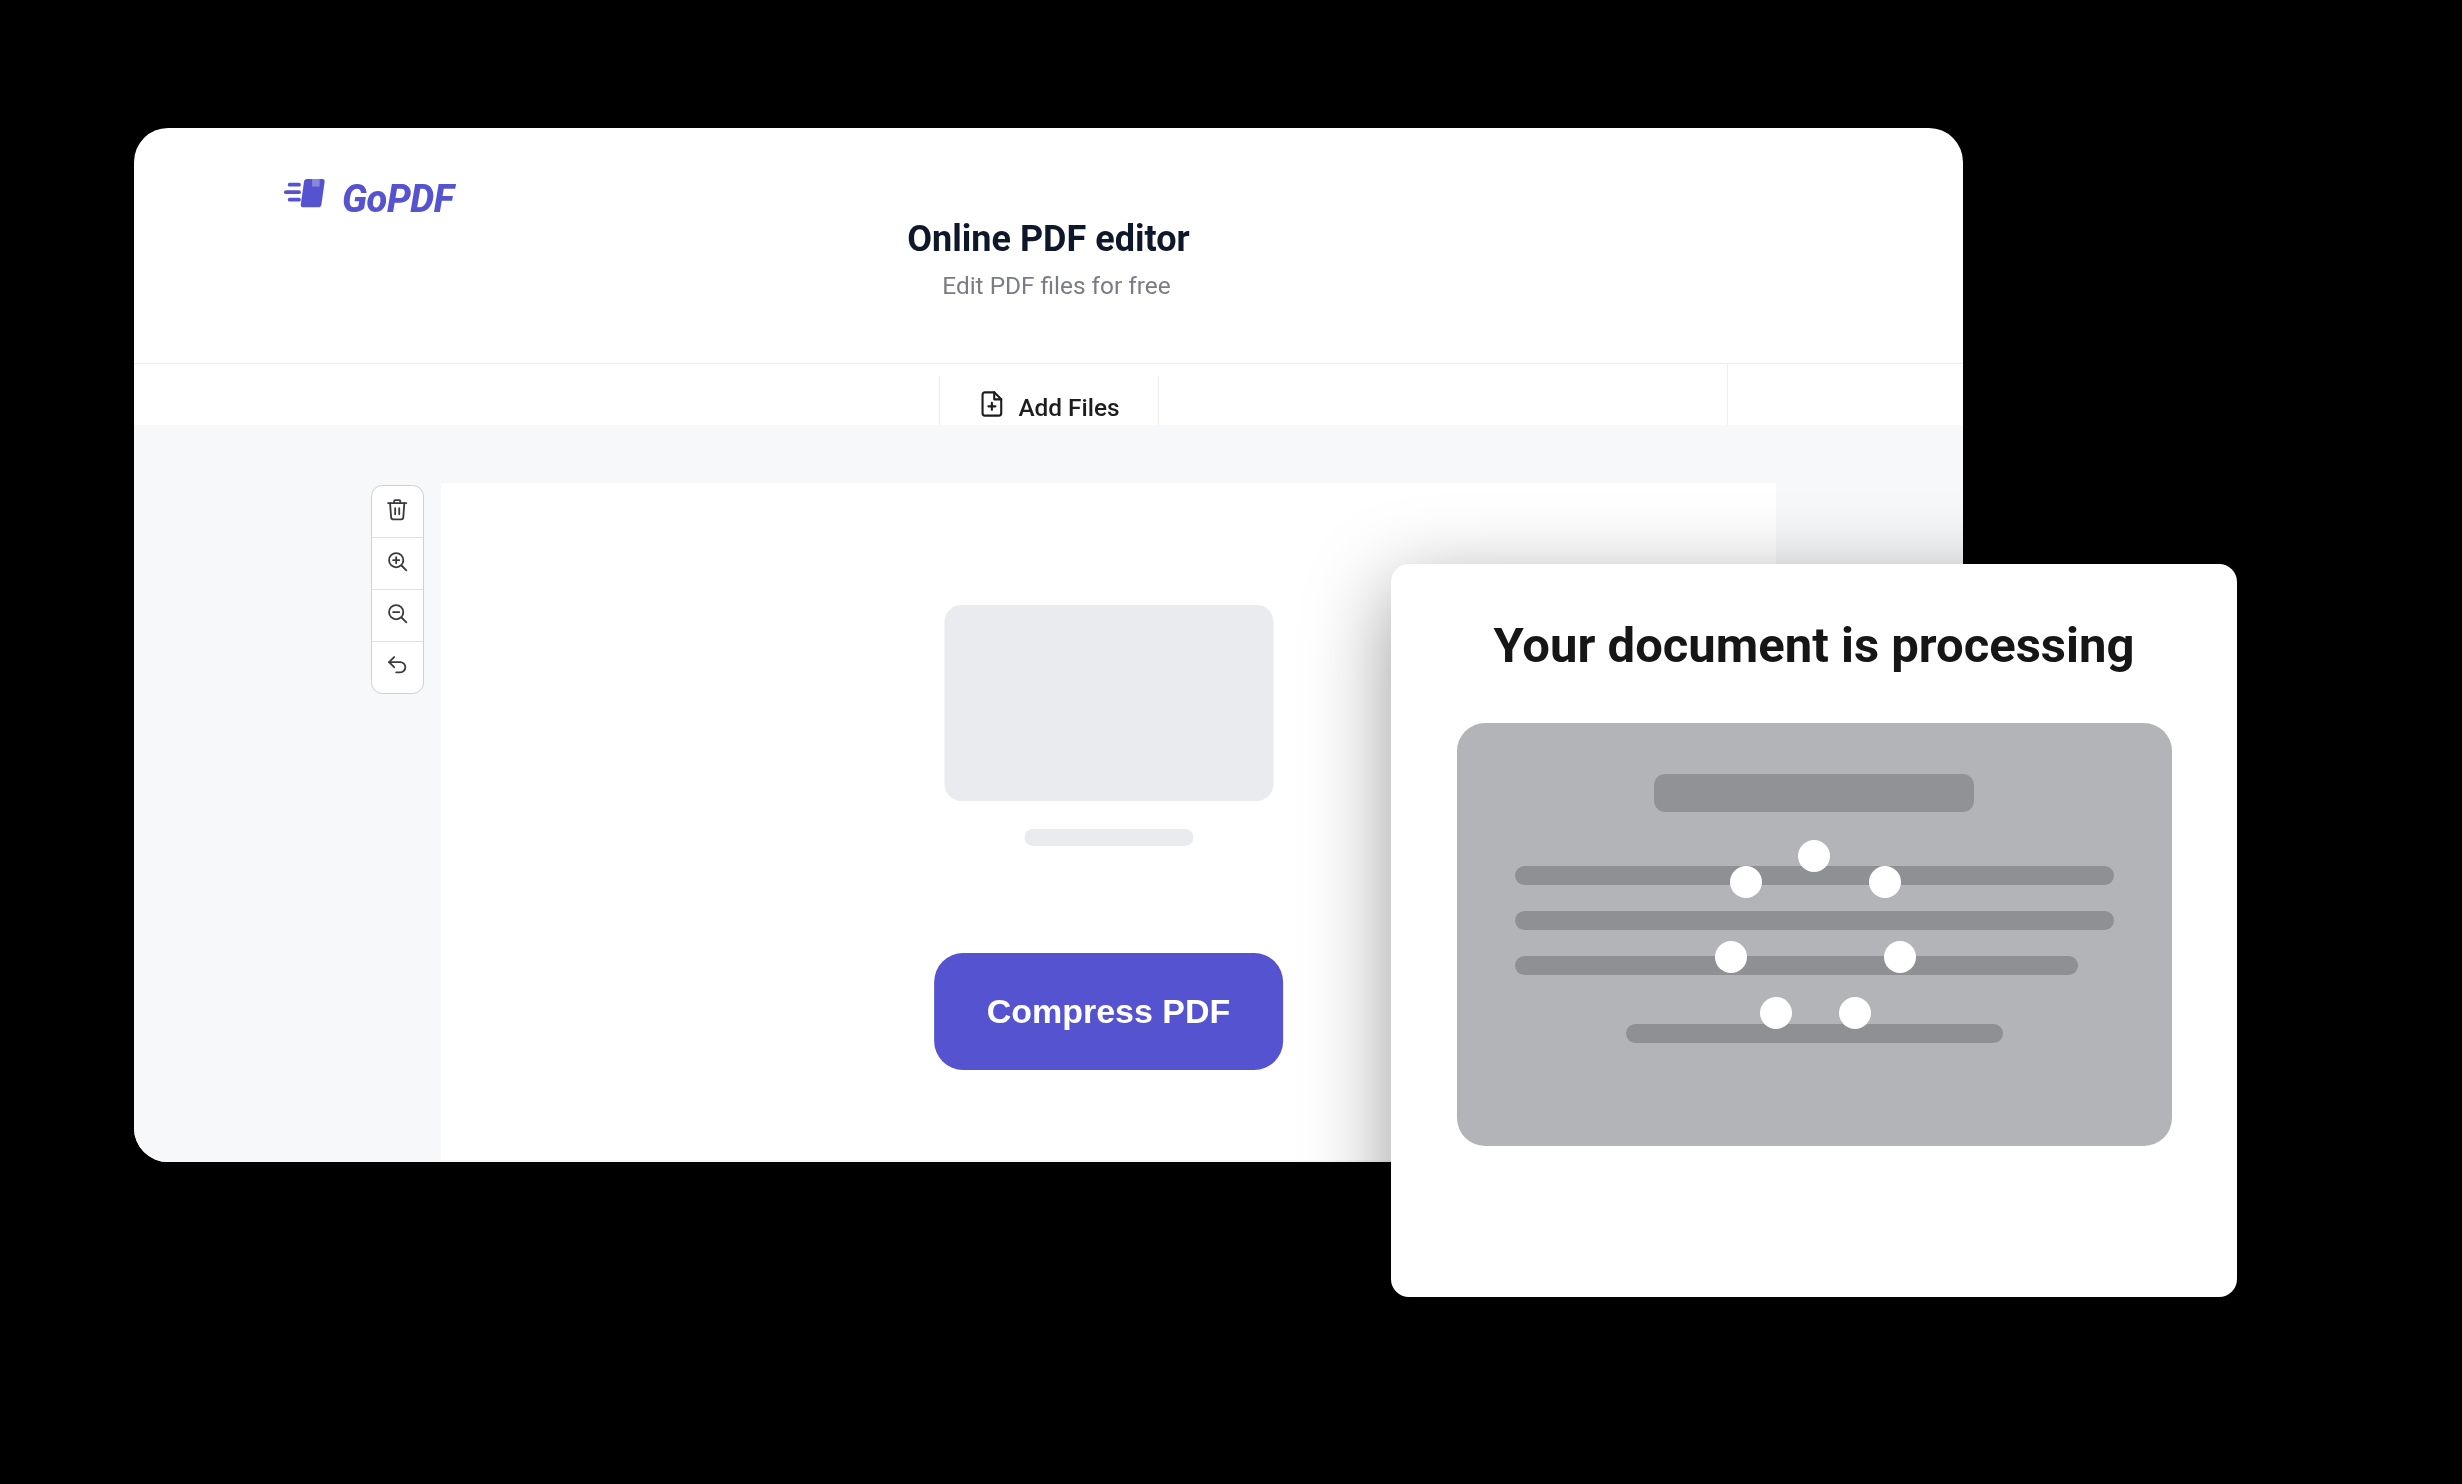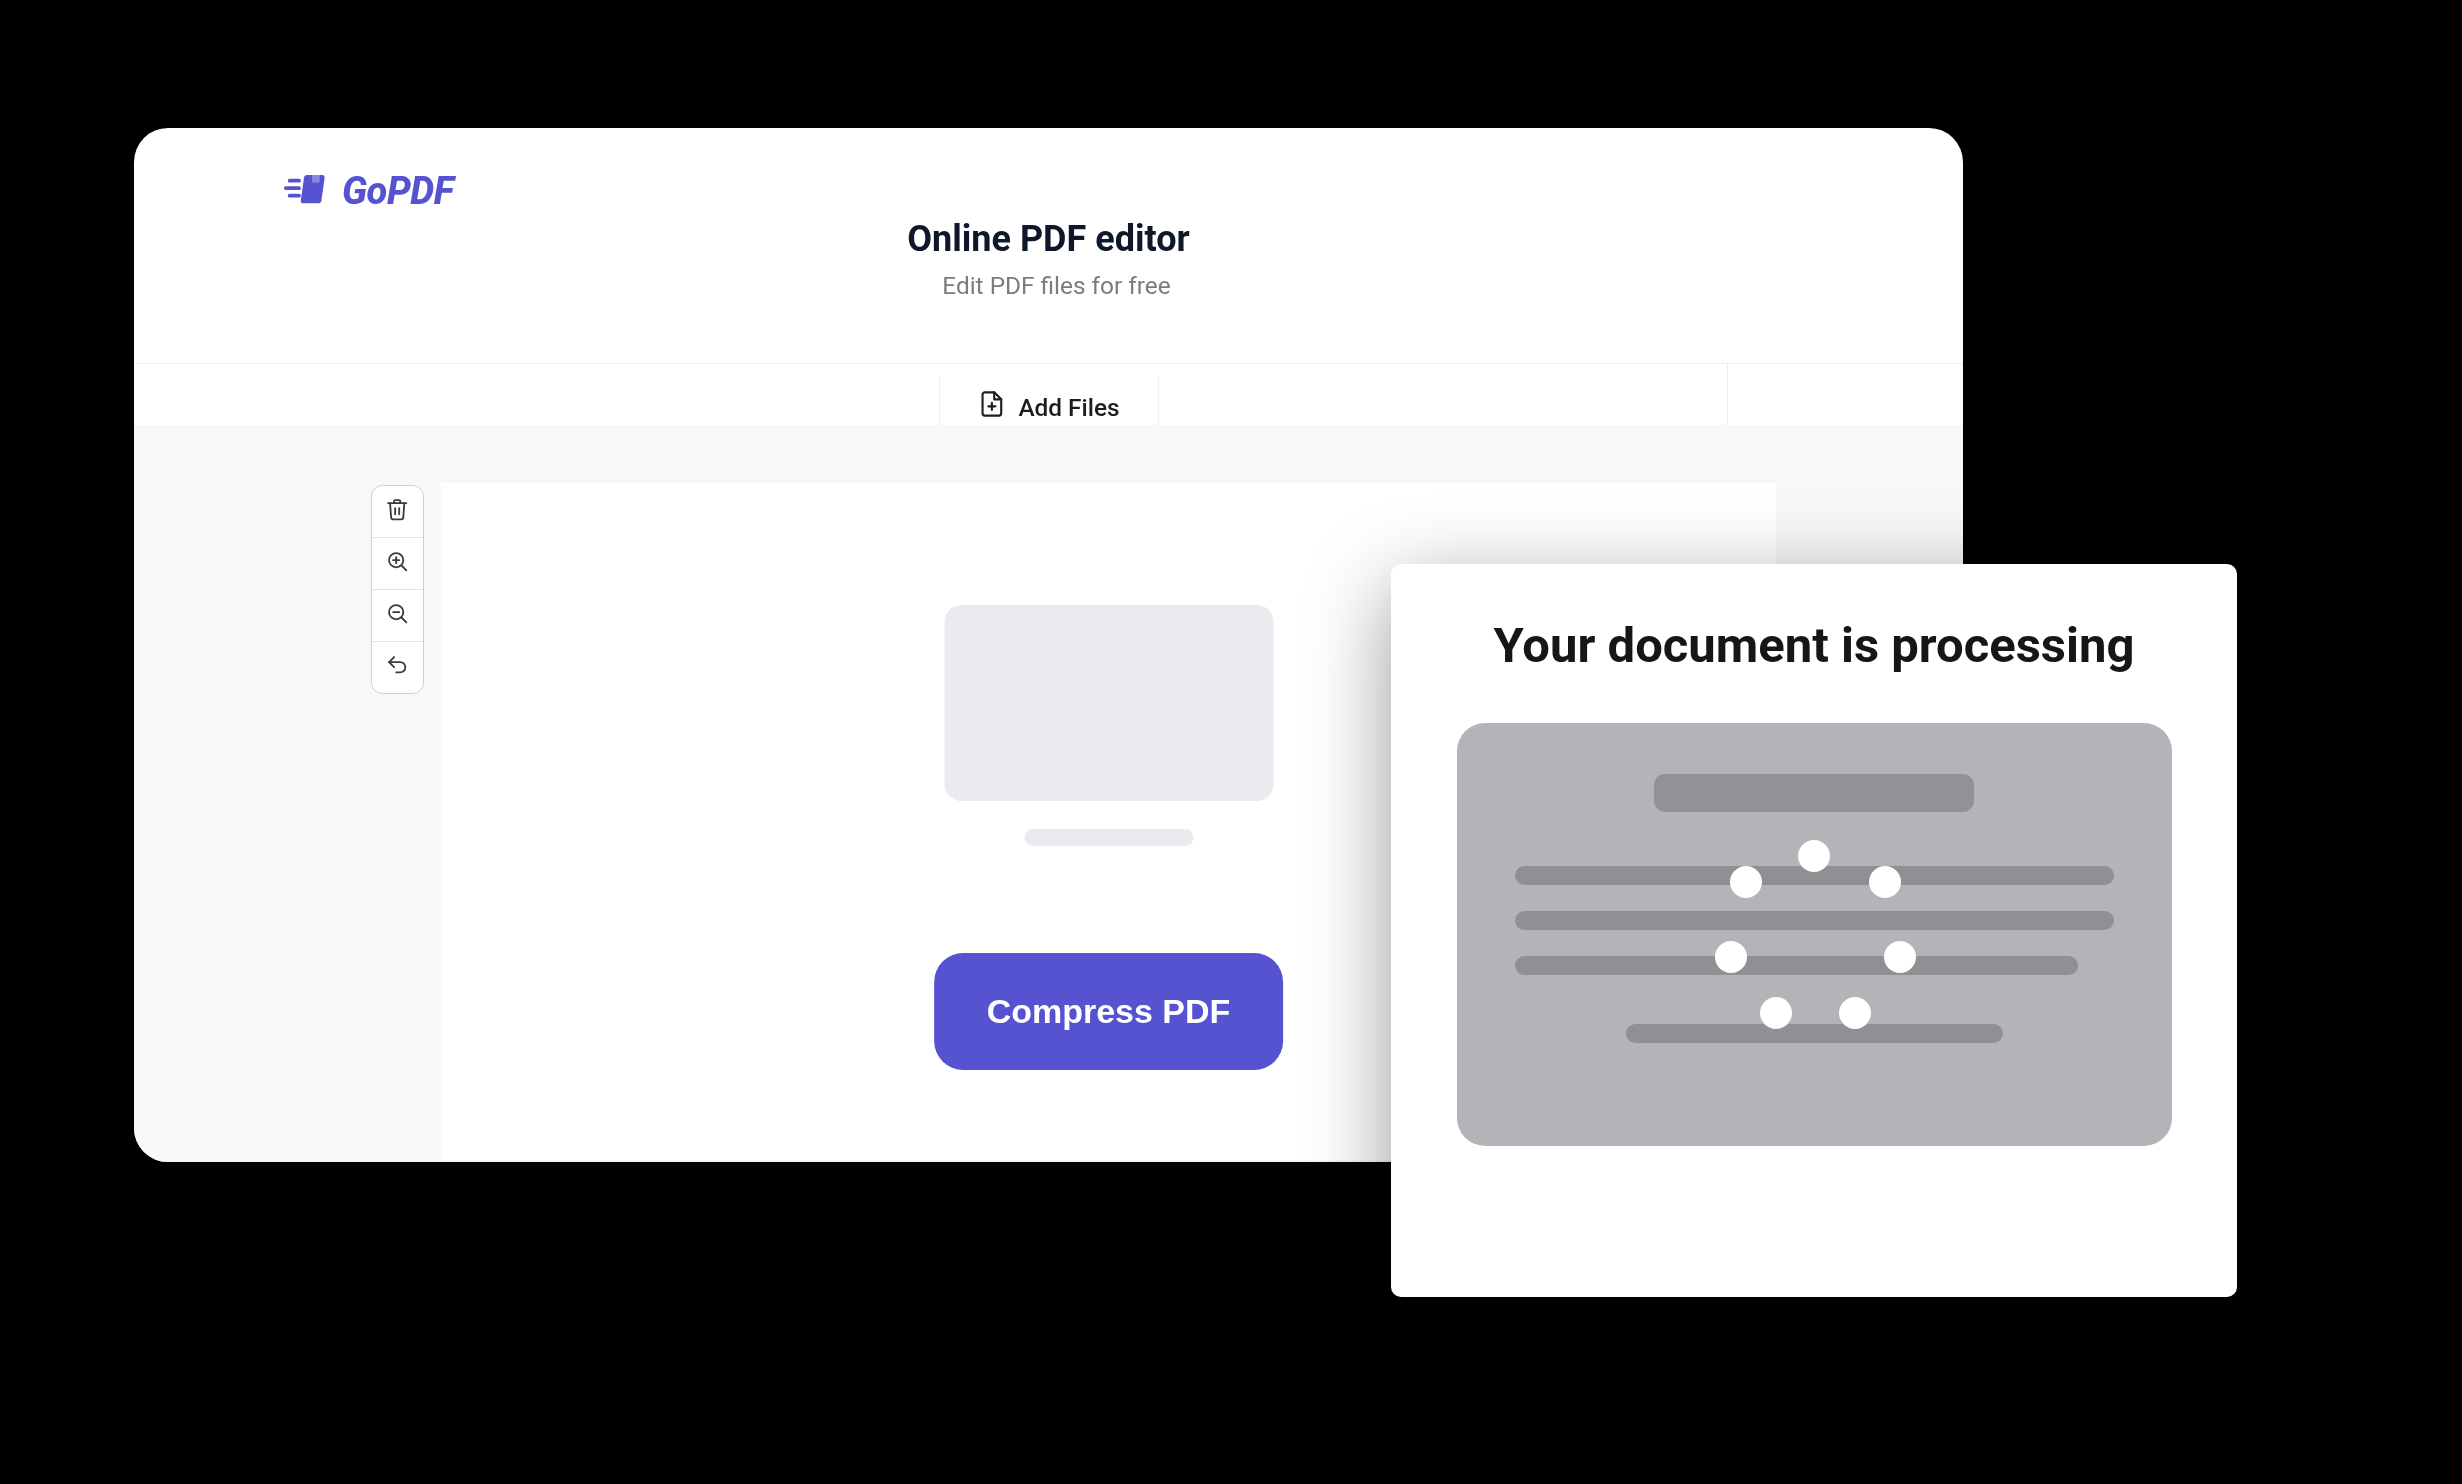--- a/index.html
+++ b/index.html
@@ -51,20 +51,21 @@
     width: 45px;
     height: 36px;
     display: block;
   }
   .brand-title {
     font-size: 38px;
     font-weight: 800;
     font-style: italic;
     letter-spacing: -0.5px;
     color: #5553CF;
+    margin-top: 8px;
   }
 
   .page-title {
     position: absolute;
     left: 0; right: 0;
     top: 90px;
     text-align: center;
     font-size: 36px;
     font-weight: 700;
     color: #0f172a;
@@ -202,21 +203,21 @@
   }
 
   
   .processing-card {
     position: absolute;
     left: 1391px;
     top: 564px;
     width: 846px;
     height: 733px;
     background: #ffffff;
-    border-radius: 10px;
+    border-radius: 18px;
     box-shadow: 0 23.5px 85px rgba(0,0,0,0.4);
     padding: 45px 53px 53px 53px;
     box-sizing: border-box;
   }
   .processing-title {
     font-size: 49px;
     font-weight: 700;
     text-align: center;
     color: #161616;
     line-height: 1.25;

